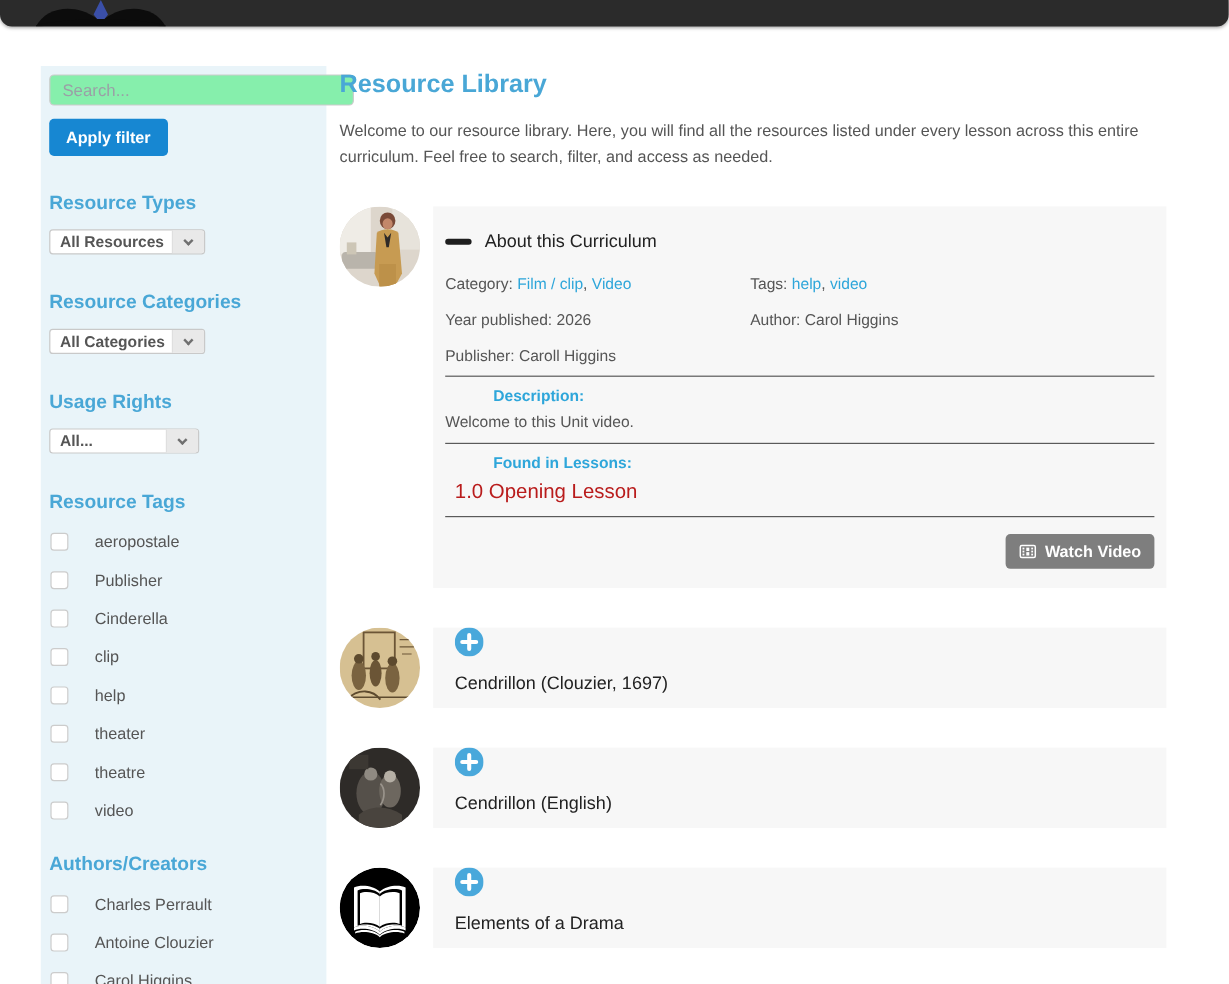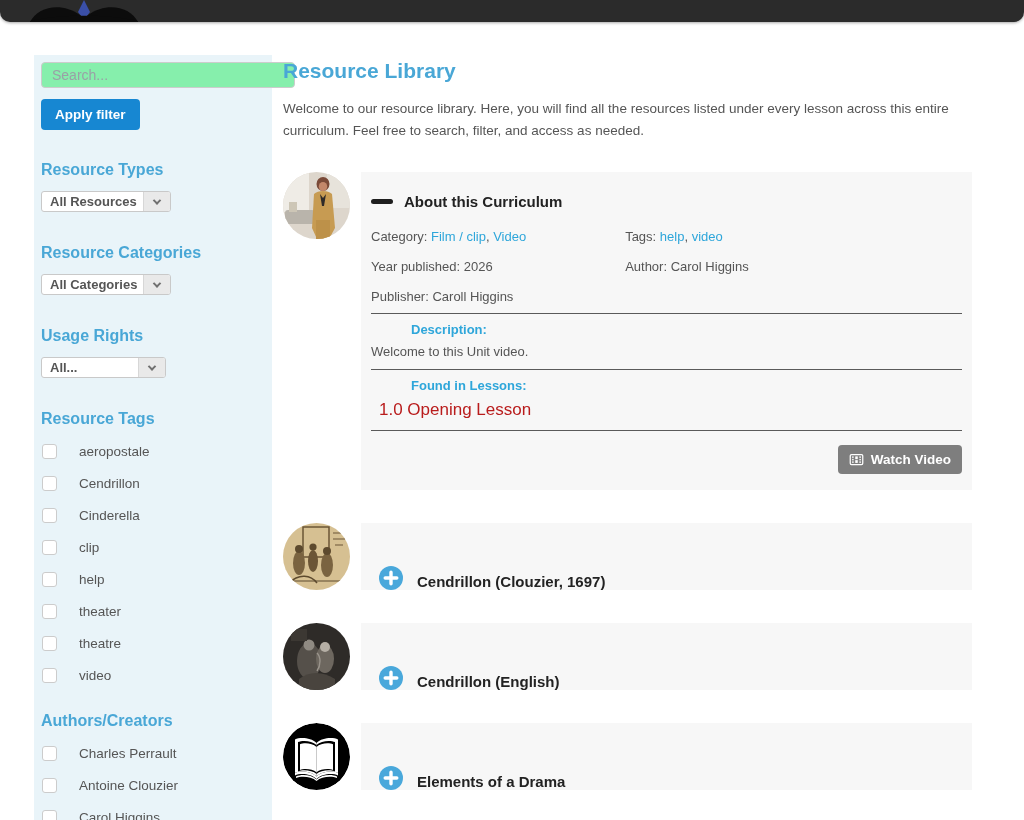--- a/index.html
+++ b/index.html
@@ -161,21 +161,21 @@
     cursor: pointer;
   }
   .minus-icon {
     width: 22px; height: 5px;
     background: #1e1e1e;
     border-radius: 3px;
     flex-shrink: 0;
   }
   .card-title {
     font-size: 15px;
-    font-weight: bold;
+    font-weight: normal;
     color: #222;
   }
   .meta-grid {
     display: grid;
     grid-template-columns: 43% 57%;
     row-gap: 15px;
     font-size: 13px;
     color: #555;
     margin-bottom: 9px;
   }
@@ -210,24 +210,25 @@
     border: none;
     border-radius: 4px;
     padding: 7px 11px;
     cursor: pointer;
   }
 
   
   .card-collapsed {
     height: 67px;
     display: flex;
-    align-items: flex-end;
+    align-items: flex-start;
     gap: 14px;
     padding-left: 18px;
     cursor: pointer;
+    flex-direction: column;
   }
   .plus-icon { width: 24px; height: 24px; flex-shrink: 0; }
 </style>
 </head>
 <body>
 
 <header class="topbar">
   <span class="logo">
     <svg width="112" height="22" viewBox="0 0 112 22">
       <path d="M50 12 L56 0 L62 12 L56 20 Z" fill="#3a4fa8"></path>
@@ -271,21 +272,21 @@
     </div>
 
     <div class="filter-heading">Resource Tags</div>
     <div class="tag-list">
       <label class="check-row">
         <input type="checkbox" style="">
         <span>aeropostale</span>
       </label>
       <label class="check-row">
         <input type="checkbox" style="">
-        <span>Cendrillon</span>
+        <span>Publisher</span>
       </label>
       <label class="check-row">
         <input type="checkbox" style="">
         <span>Cinderella</span>
       </label>
       <label class="check-row">
         <input type="checkbox" style="">
         <span>clip</span>
       </label>
       <label class="check-row">

